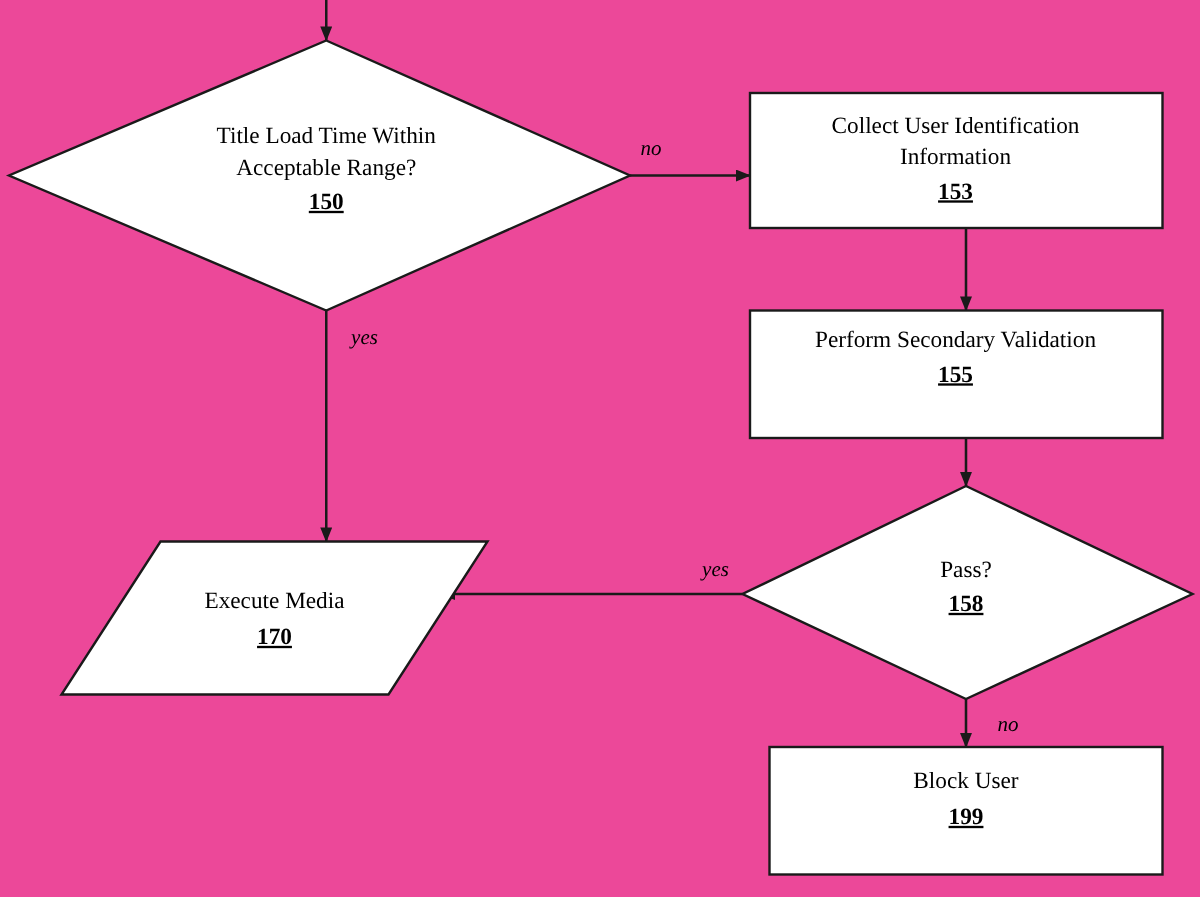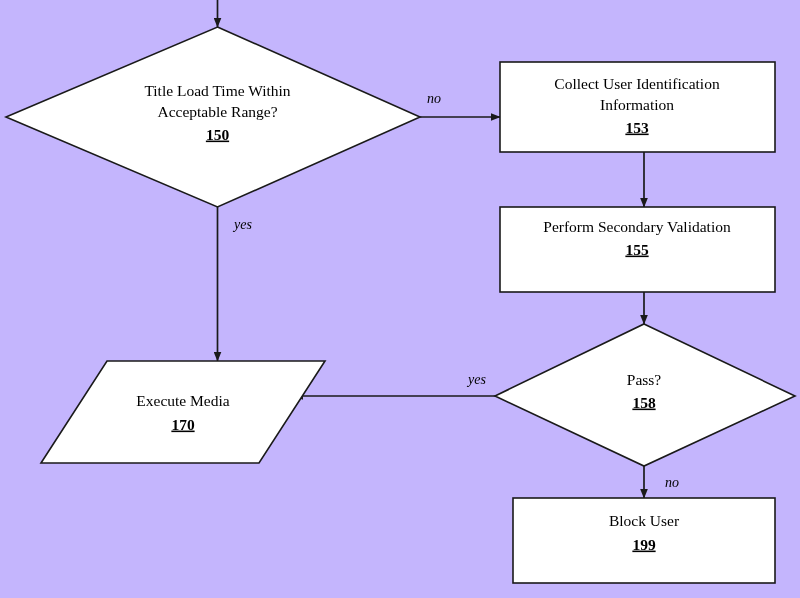--- a/index.html
+++ b/index.html
@@ -10,21 +10,21 @@
   body {
     width: 800px;
     height: 598px;
     font-family: "Liberation Serif", "DejaVu Serif", serif;
     overflow: hidden;
   }
   #diagram-root {
     position: relative;
     width: 800px;
     height: 598px;
-    background: #c4b5fd;
+    background: #ec4899;
   }
   svg#flowchart {
     display: block;
     width: 800px;
     height: 598px;
   }
   .node-shape {
     fill: #ffffff;
     stroke: #1a1a1a;
     stroke-width: 1.6;

